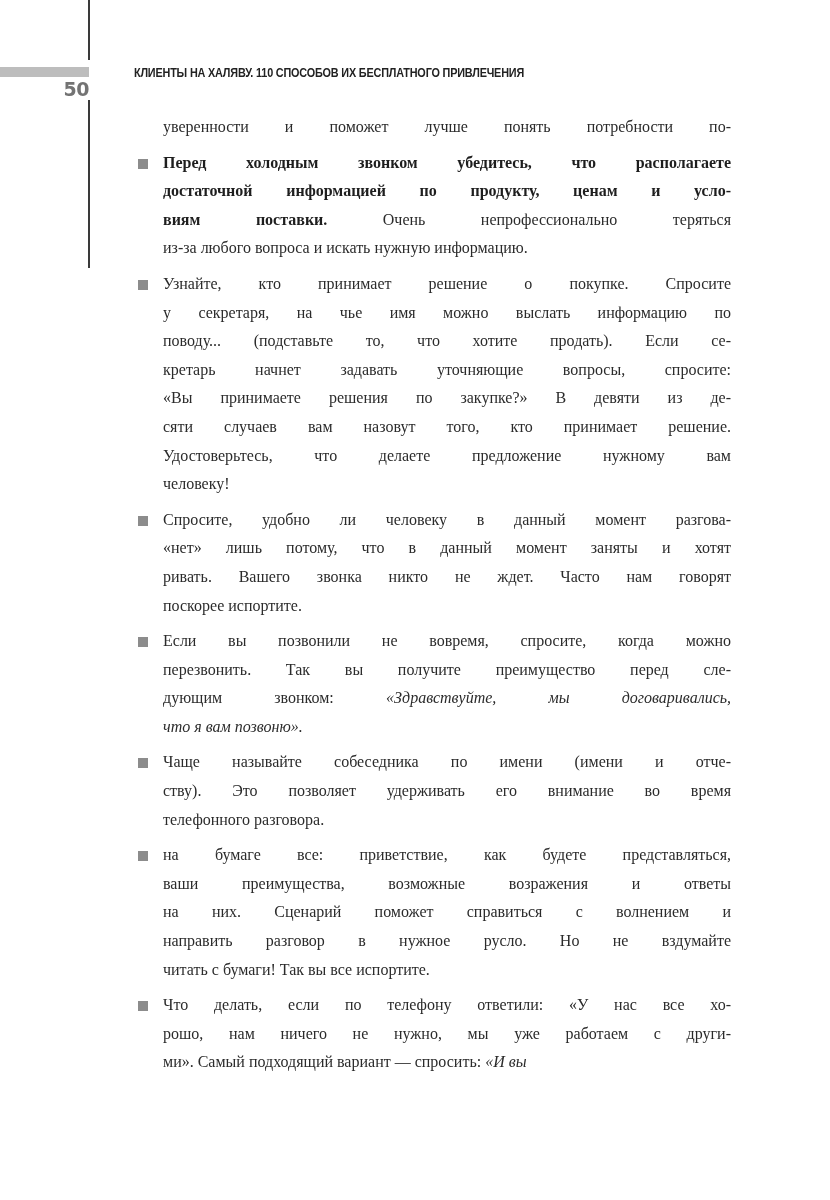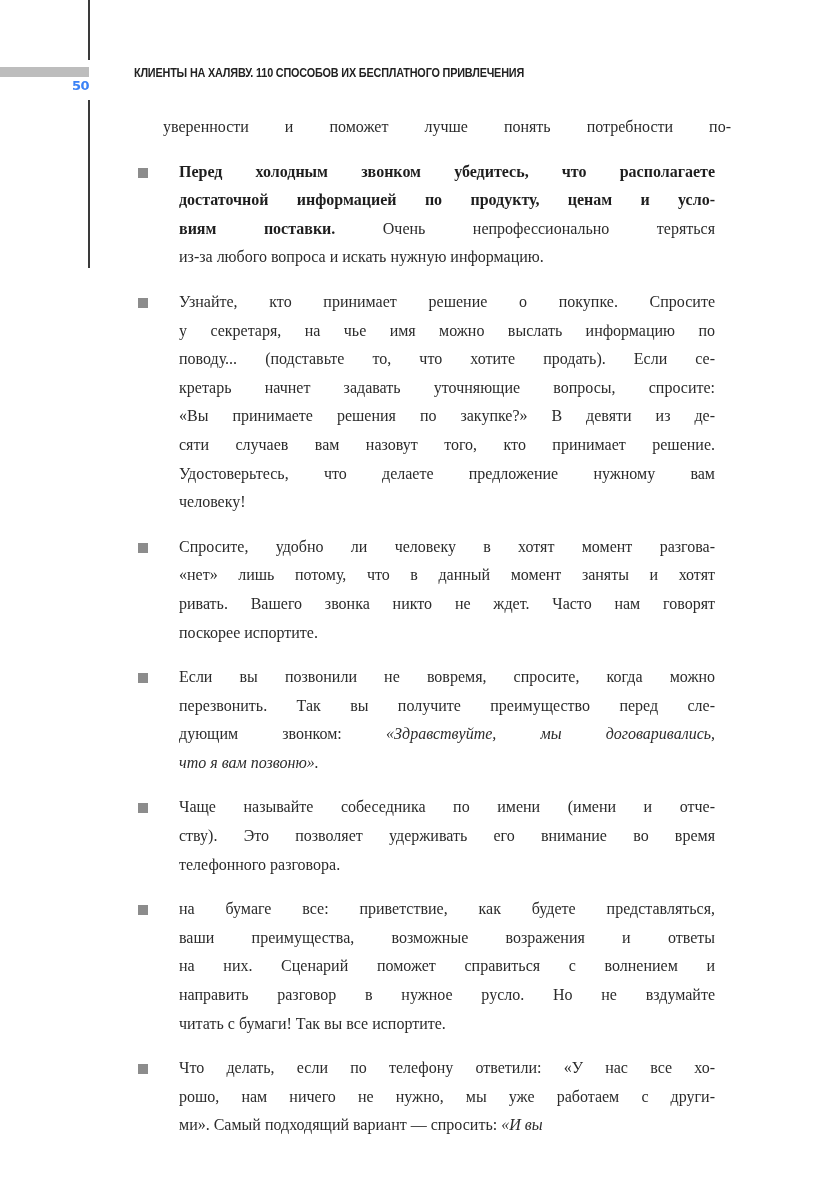--- a/index.html
+++ b/index.html
@@ -5,31 +5,31 @@
   html, body { margin: 0; padding: 0; }
   body {
     width: 830px; height: 1200px; background: #ffffff; position: relative; overflow: hidden;
     font-family: "Liberation Serif", "DejaVu Serif", serif; color: #2b2b2b;
   }
   .vline-top { position: absolute; left: 88px; top: 0; width: 1.5px; height: 60px; background: #3a3a3a; }
   .vline-bottom { position: absolute; left: 88px; top: 100px; width: 1.5px; height: 168px; background: #3a3a3a; }
   .gray-bar { position: absolute; left: 0; top: 67px; width: 89px; height: 10px; background: #bdbdbd; }
   .page-num {
     position: absolute; right: 741px; top: 78px; font-family: "DejaVu Sans", sans-serif;
-    font-weight: bold; font-size: 13px; color: #3b82f6; letter-spacing: -0.5px;
+    font-weight: bold; font-size: 19px; color: #737373; letter-spacing: -0.5px;
   }
   .running-head {
     position: absolute; left: 134px; top: 66px; font-family: "Liberation Sans", sans-serif;
     font-weight: bold; font-size: 12.6px; color: #222; letter-spacing: -0.2px; transform: scaleX(0.86); transform-origin: left top; white-space: nowrap;
   }
   .body-text { position: absolute; left: 163px; top: 113px; width: 568px; font-size: 16px; line-height: 28.6px; }
   .body-text p { margin: 0; text-align: justify; hyphens: manual; }
   .item { position: relative; margin-top: 7px; }
   .item .bullet { position: absolute; left: -25px; top: 10px; width: 10px; height: 10px; background: #8c8c8c; }
-  .item p { margin: 16px; text-align: justify; }
+  .item p { margin: 0; text-align: justify; }
   .line { display: block; text-align: justify; text-align-last: justify; white-space: nowrap; }
   .line.last { text-align-last: left; }
   b { font-weight: bold; color: #1e1e1e; }
   i { font-style: italic; }
 </style>
 </head>
 <body>
 
 <div class="vline-top"></div>
 <div class="vline-bottom"></div>
@@ -61,21 +61,21 @@
           <span class="line"><span>кретарь начнет задавать уточняющие вопросы, спросите:</span></span>
           <span class="line"><span>«Вы принимаете решения по закупке?» В девяти из де-</span></span>
           <span class="line"><span>сяти случаев вам назовут того, кто принимает решение.</span></span>
           <span class="line"><span>Удостоверьтесь, что делаете предложение нужному вам</span></span>
           <span class="line last"><span>человеку!</span></span>
         </p>
       </div>
       <div class="item">
         <span class="bullet"></span>
         <p>
-          <span class="line"><span>Спросите, удобно ли человеку в хотят момент разгова-</span></span>
+          <span class="line"><span>Спросите, удобно ли человеку в данный момент разгова-</span></span>
           <span class="line"><span>«нет» лишь потому, что в данный момент заняты и хотят</span></span>
           <span class="line"><span>ривать. Вашего звонка никто не ждет. Часто нам говорят</span></span>
           <span class="line last"><span>поскорее испортите.</span></span>
         </p>
       </div>
       <div class="item">
         <span class="bullet"></span>
         <p>
           <span class="line"><span>Если вы позвонили не вовремя, спросите, когда можно</span><i></i></span>
           <span class="line"><span>перезвонить. Так вы получите преимущество перед сле-</span><i></i></span>

